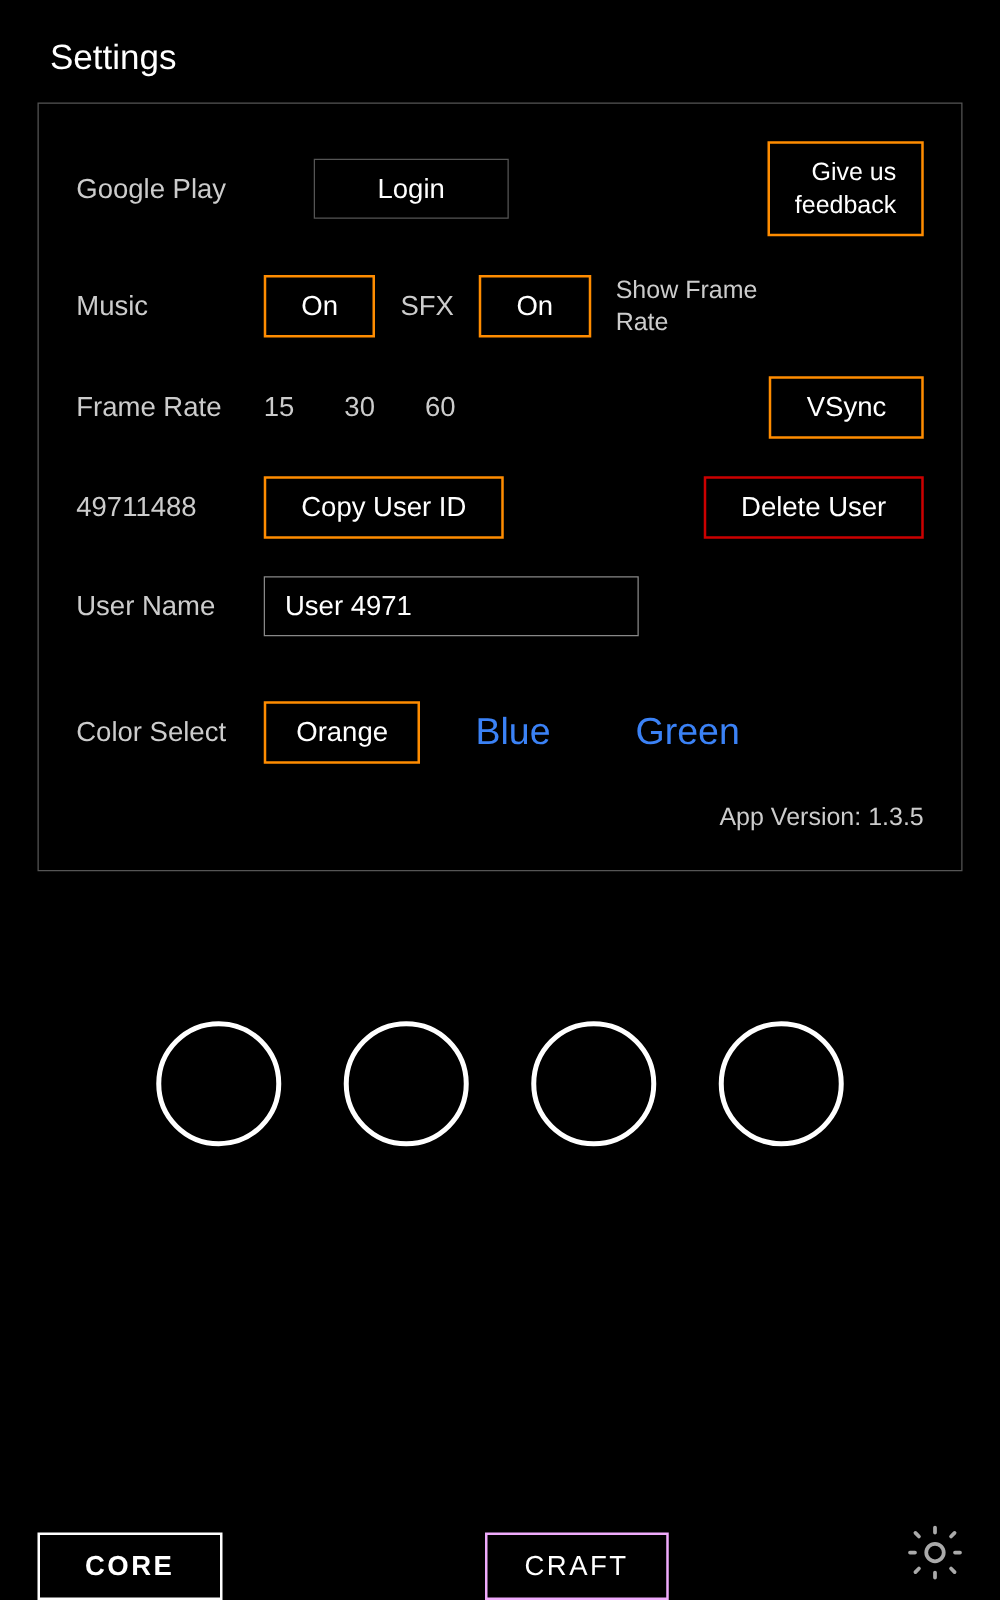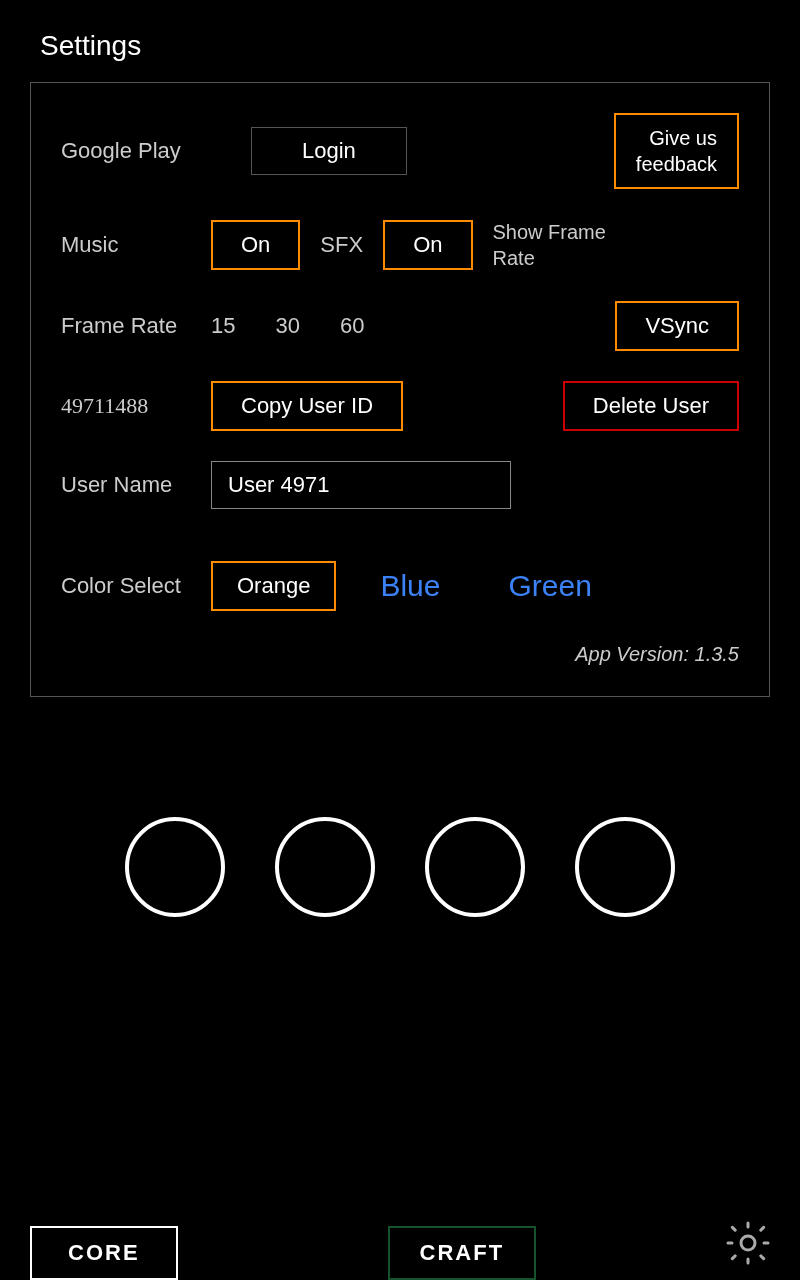--- a/index.html
+++ b/index.html
@@ -91,21 +91,20 @@
       gap: 40px;
       font-size: 22px;
       color: #ccc;
       align-items: center;
     }
 
     .user-id-value {
       font-size: 22px;
       color: #ccc;
       min-width: 130px;
-      font-family: Liberation Serif, serif;
     }
 
     .username-input {
       border: 1.5px solid #888;
       background: transparent;
       color: #fff;
       font-size: 22px;
       padding: 10px 16px;
       width: 300px;
       outline: none;
@@ -126,21 +125,20 @@
       color: #3b82f6;
       font-size: 30px;
       padding: 10px 24px;
       cursor: pointer;
     }
 
     .app-version-row {
       display: flex;
       justify-content: flex-end;
       margin-top: 10px;
-      font-style: italic;
     }
 
     .app-version {
       font-size: 20px;
       color: #ccc;
     }
 
     
     .circles-area {
       display: flex;
@@ -177,25 +175,25 @@
       background: transparent;
       color: #fff;
       font-size: 22px;
       font-weight: bold;
       padding: 12px 36px;
       cursor: pointer;
       letter-spacing: 2px;
     }
 
     .nav-btn-craft {
-      border: 2px solid #14532d;
-      background: transparent;
-      color: #fff;
-      font-size: 22px;
-      font-weight: bold;
+      border: 2px solid #f0abfc;
+      background: transparent;
+      color: #fff;
+      font-size: 22px;
+      font-weight: normal;
       padding: 12px 30px;
       cursor: pointer;
       letter-spacing: 2px;
       margin-left: 210px;
     }
 
     .gear-icon {
       margin-left: auto;
       font-size: 40px;
       color: #aaa;

